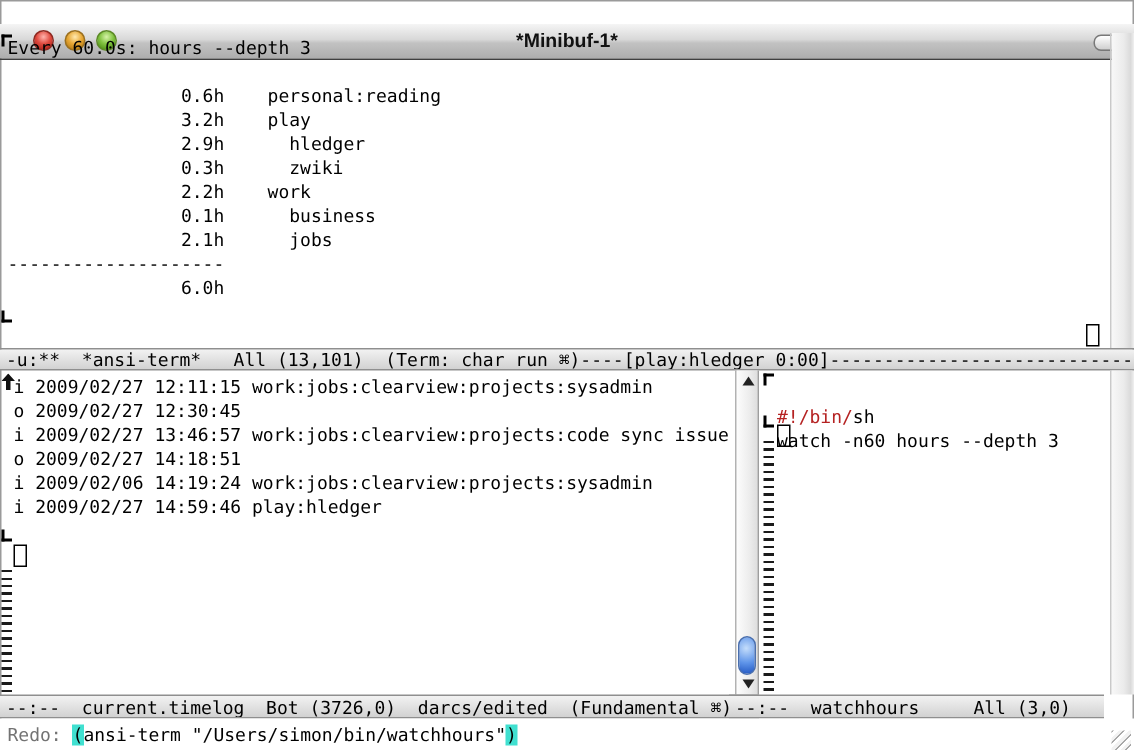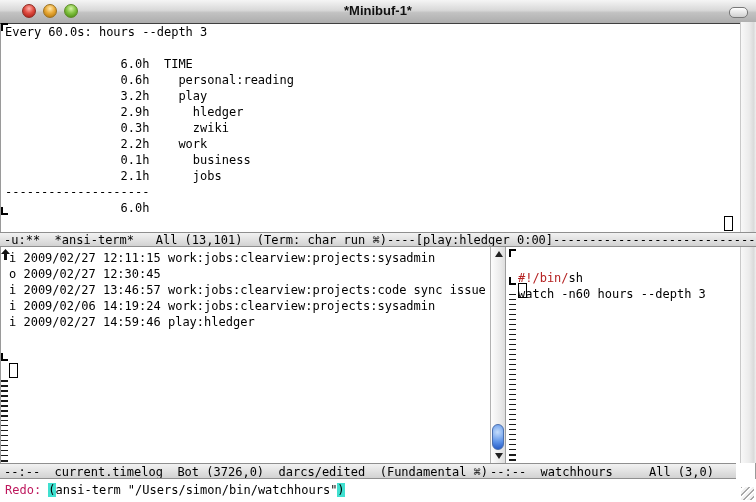--- a/index.html
+++ b/index.html
@@ -1,20 +1,20 @@
 <!DOCTYPE html>
 <html><head>
 <meta charset="utf-8">
 <style>
   html,body{margin:0;padding:0;background:#ffffff;}
   .frame{position:relative;width:756px;height:502px;overflow:hidden;
          font-family:"DejaVu Sans Mono",monospace;font-size:12px;line-height:16px;color:#000;
          background:#fff;box-shadow:inset 0 0 0 1px #9a9a9a;}
   
-  .titlebar{position:absolute;left:0;top:0;width:756px;height:24px;box-sizing:border-box;
+  .titlebar{position:absolute;left:0;top:16px;width:756px;height:24px;box-sizing:border-box;
             background:linear-gradient(#f5f5f5,#d8d8d8 45%,#c2c2c2 55%,#adadad);
             border-bottom:1px solid #3f3f3f;}
   .lights{position:absolute;left:22px;top:4px;display:flex;gap:7px;}
   .light{width:14px;height:14px;border-radius:50%;display:inline-block;box-sizing:border-box;}
   .light.red   {background:radial-gradient(circle at 50% 30%,#ffb3ad,#e04c41 45%,#a31a12 95%);border:1px solid #8e2a22;}
   .light.yellow{background:radial-gradient(circle at 50% 30%,#ffe9b0,#e8a937 45%,#b07208 95%);border:1px solid #9a7020;}
   .light.green {background:radial-gradient(circle at 50% 30%,#d6f3a8,#82c341 45%,#45870d 95%);border:1px solid #5d8a27;}
   .wtitle{position:absolute;left:0;right:0;top:3px;text-align:center;
           font-family:"Liberation Sans",sans-serif;font-weight:bold;font-size:13px;color:#111;}
   .pill{position:absolute;right:8px;top:7px;width:17px;height:9px;border-radius:5px;
@@ -53,21 +53,21 @@
   .sb-up{top:4px;border-left:4px solid transparent;border-right:4px solid transparent;border-bottom:6px solid #222;}
   .sb-down{bottom:4px;border-left:4px solid transparent;border-right:4px solid transparent;border-top:6px solid #222;}
   .thumb{position:absolute;left:1px;top:177px;width:12px;height:26px;border-radius:7px;
          border:1px solid #4a6fae;box-sizing:border-box;
          background:radial-gradient(circle at 45% 30%,#c4ddfb,#5e94e9 55%,#2d62c9 92%);}
   
   .fr-up{position:absolute;left:1px;top:249px;}
   
   .minibuf{position:absolute;left:0;top:479px;width:756px;height:23px;background:#fff;}
   .minibuf .text{position:absolute;left:5px;top:3px;white-space:pre;}
-  .redo{color:#be185d;text-align:right;}
+  .redo{color:#737373;text-align:right;}
   .paren{background:#40e0d0;}
   .grip{position:absolute;right:2px;bottom:2px;width:13px;height:13px;
         background:repeating-linear-gradient(-45deg,rgba(0,0,0,0) 0 2px,#a8a8a8 2px 3px,#f2f2f2 3px 5px);}
 </style>
 </head>
 <body>
 
 <div class="frame">
 
   <div class="titlebar">
@@ -80,21 +80,20 @@
     <div class="pill"></div>
   </div>
 
   <div>
     <div class="corner tl" style="left:1px;top:23px;"></div>
     <div class="corner bl" style="left:1px;top:207px;"></div>
     <div class="watchrow">
       <span>Every 60.0s: hours --depth 3</span>
     </div>
     <div class="report">
-      <div class="tline">                6.0h  TIME</div>
       <div class="tline">                0.6h    personal:reading</div>
       <div class="tline">                3.2h    play</div>
       <div class="tline">                2.9h      hledger</div>
       <div class="tline">                0.3h      zwiki</div>
       <div class="tline">                2.2h    work</div>
       <div class="tline">                0.1h      business</div>
       <div class="tline">                2.1h      jobs</div>
       <div class="tline">--------------------</div>
       <div class="tline">                6.0h</div>
     </div>
@@ -104,20 +103,21 @@
   <div class="modeline ml-top">-u:**  *ansi-term*   All (13,101)  (Term: char run ⌘)----[play:hledger 0:00]---------------------------------------------</div>
 
   <div>
     <svg class="fr-up" width="9" height="11" viewBox="0 0 9 11">
       <path d="M4.5 0 L9 5 L6 5 L6 11 L3 11 L3 5 L0 5 Z" fill="#111"></path>
     </svg>
     <div class="timelogtext">
       <div class="tline">i 2009/02/27 12:11:15 work:jobs:clearview:projects:sysadmin</div>
       <div class="tline">o 2009/02/27 12:30:45</div>
       <div class="tline">i 2009/02/27 13:46:57 work:jobs:clearview:projects:code sync issue</div>
+      <div class="tline">o 2009/02/27 14:18:51</div>
       <div class="tline">i 2009/02/06 14:19:24 work:jobs:clearview:projects:sysadmin</div>
       <div class="tline">i 2009/02/27 14:59:46 play:hledger</div>
     </div>
     <div class="corner bl" style="left:1px;top:353px;"></div>
     <div class="cursor" style="left:9px;top:363px;"></div>
     <div class="dashstrip" style="left:1px;top:380px;height:82px;"></div>
   </div>
 
   <div class="aquasb">
     <div class="sb-arrow sb-up"></div>

